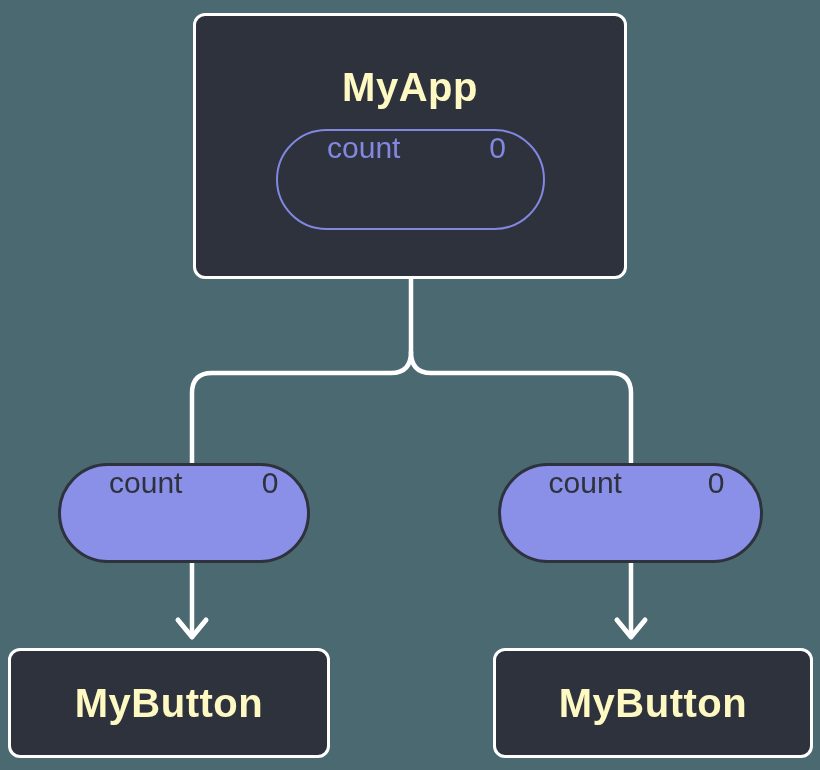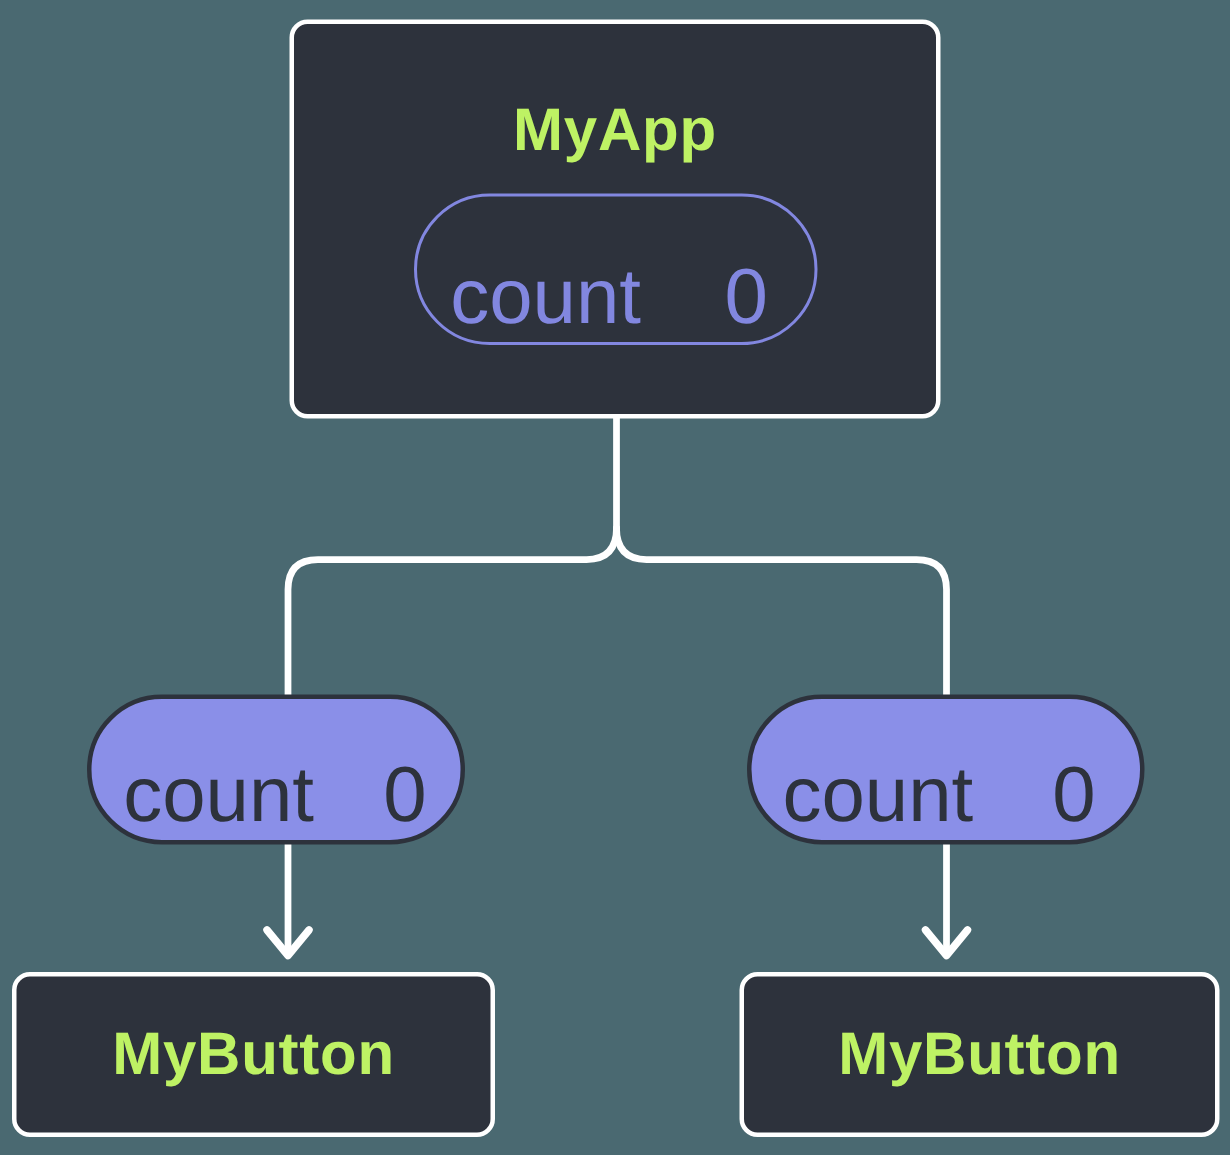--- a/index.html
+++ b/index.html
@@ -40,21 +40,21 @@
     box-sizing: border-box;
     background: var(--node-fill, #2d323c);
     border: 3px solid var(--node-border, #ffffff);
     border-radius: 12px;
     display: flex;
     flex-direction: column;
     align-items: center;
     justify-content: center;
   }
   .node-label {
-    color: #bef264;
+    color: #fef9c3;
     font-weight: bold;
     font-size: 40px;
     line-height: 1.2;
     letter-spacing: 0.5px;
   }
   .root-node {
     left: 193px;
     top: 13px;
     width: 434px;
     height: 266px;
@@ -67,25 +67,25 @@
     height: 110px;
   }
   .button-node-right {
     left: 493px;
     top: 648px;
     width: 320px;
     height: 110px;
   }
   .pill {
     display: flex;
-    align-items: flex-end;
+    align-items: flex-start;
     box-sizing: border-box;
     border-radius: 999px;
     overflow: hidden;
-    font-size: 52px;
+    font-size: 30px;
   }
   .pill-outline {
     width: 269px;
     height: 101px;
     border: 2.5px solid var(--pill-accent, #8287e0);
     color: var(--pill-accent, #8287e0);
     background: transparent;
   }
   .pill-filled {
     position: absolute;

